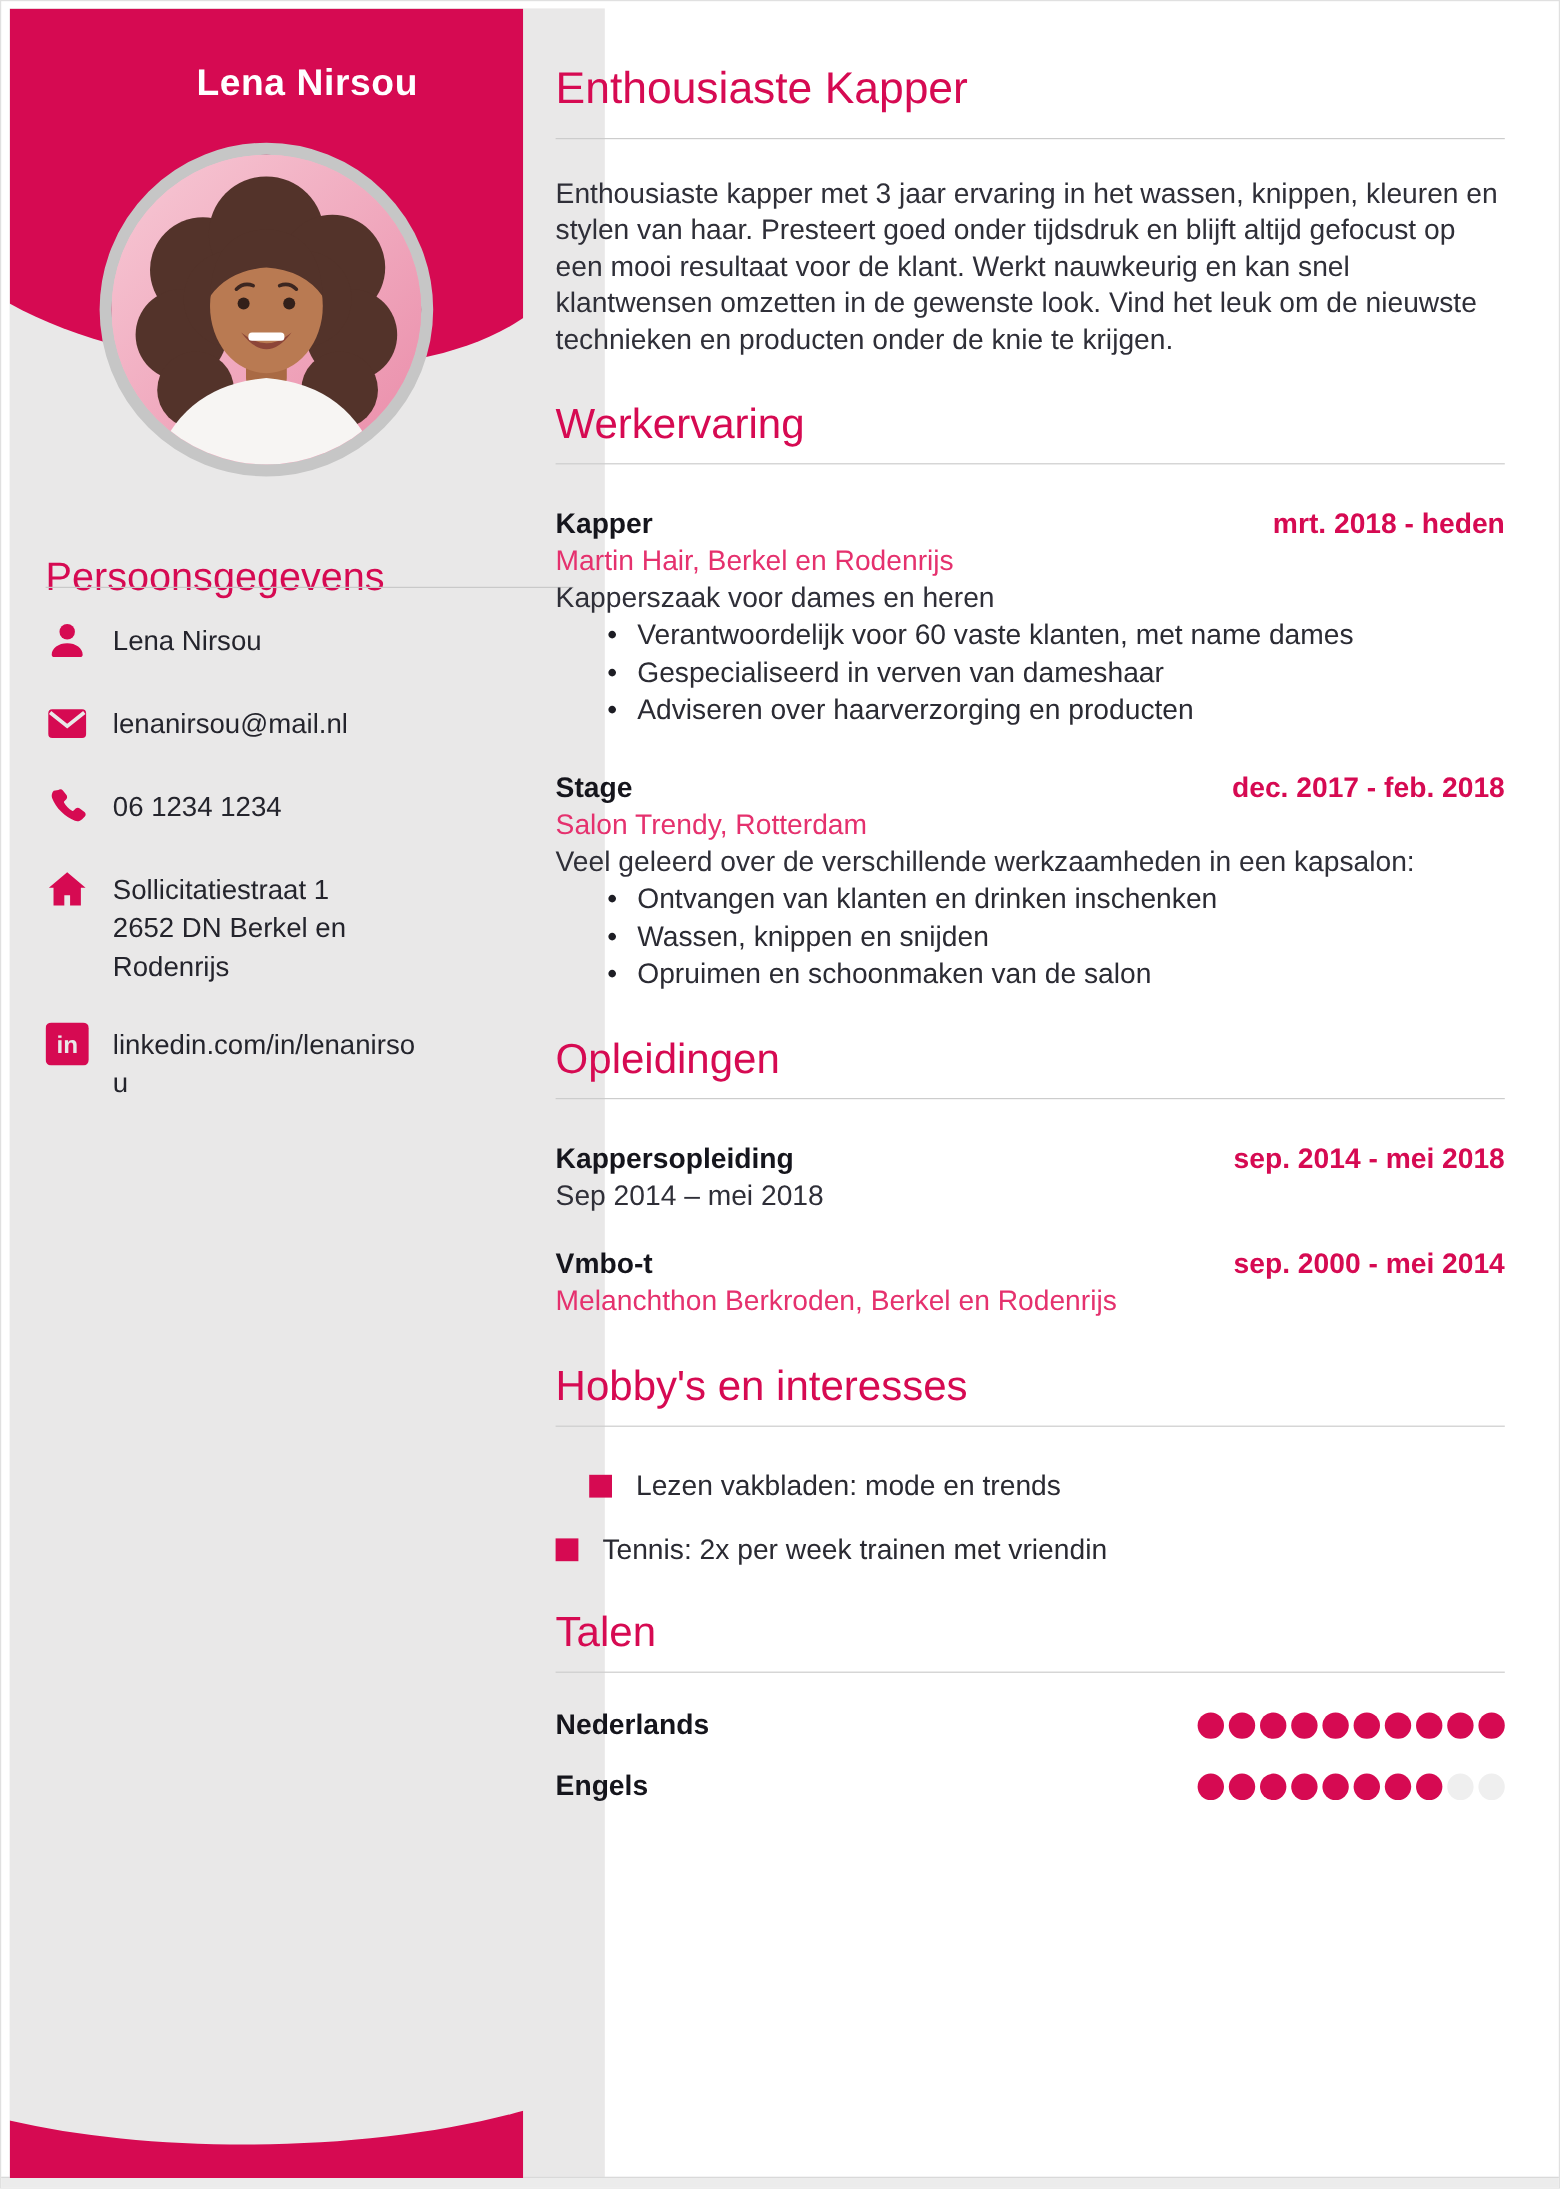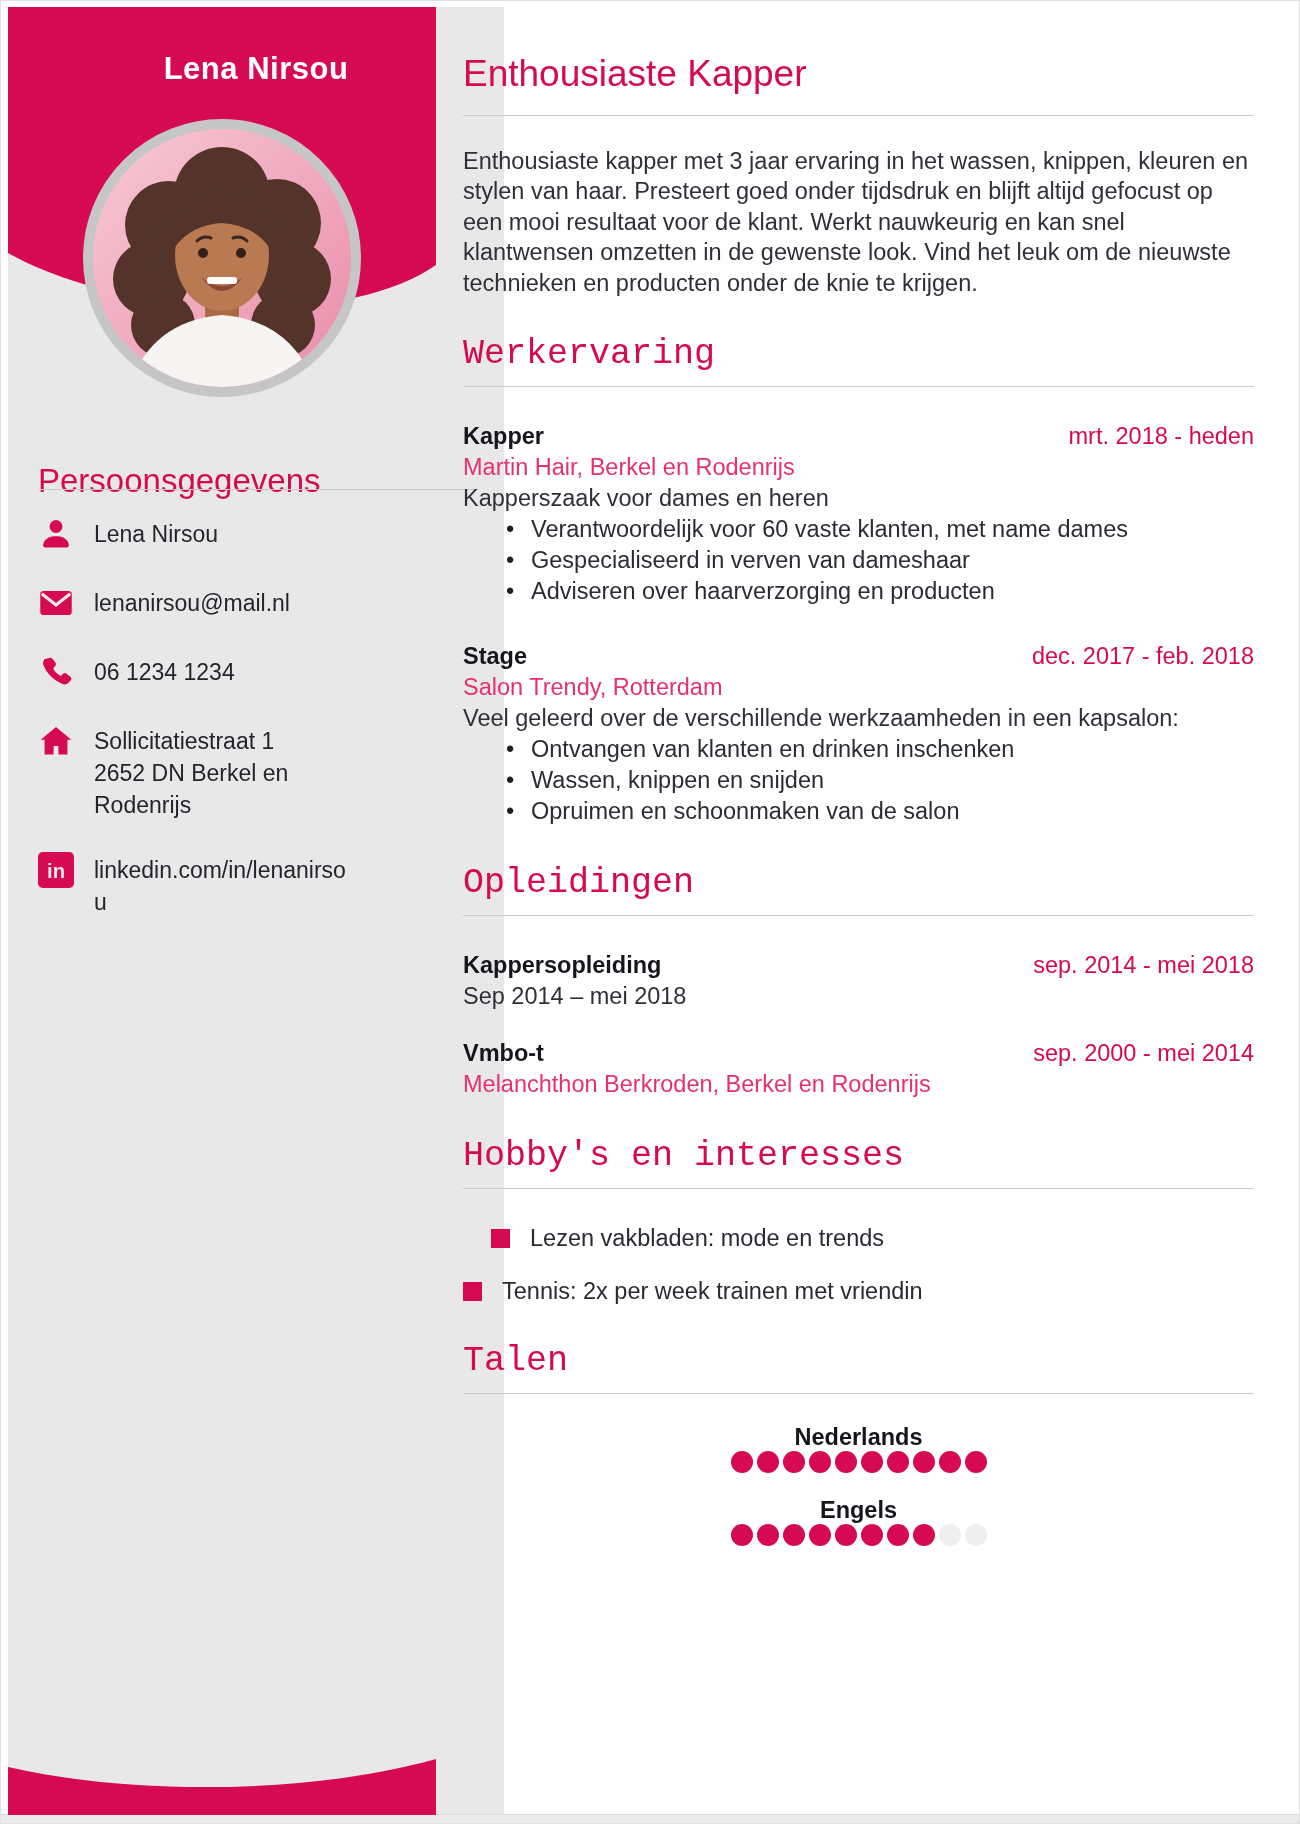--- a/index.html
+++ b/index.html
@@ -28,34 +28,34 @@
   .c-icon svg{width:36px;height:36px;display:block;}
   .c-text{font-size:23px;line-height:32px;color:#24242c;padding-top:3px;}
   .sb-footer{position:absolute;bottom:0;left:0;width:428px;height:62px;z-index:1;}
 
   
   .content{position:absolute;left:462px;right:45px;top:0;}
   .main-title{margin:52px 0 0;font-size:37px;font-weight:400;color:var(--accent);
     padding-bottom:20px;border-bottom:1px solid #cccccc;}
   .summary{margin:30px 0 0;font-size:23.5px;line-height:30.4px;color:#2f2f38;}
   .section-title{margin:36px 0 0;font-size:35px;font-weight:400;color:var(--accent);
-    padding-bottom:12px;border-bottom:1px solid #cccccc;font-family:Liberation Mono, monospace;}
+    padding-bottom:12px;border-bottom:1px solid #cccccc;}
   .entry{margin-top:34px;font-size:23.5px;line-height:31px;}
   .entry.tight{margin-top:26px;}
   .entry-head{display:flex;justify-content:space-between;align-items:baseline;gap:15px;}
   .role{font-weight:bold;color:#15151c;}
-  .date{font-weight:normal;color:var(--accent);text-align:center;}
+  .date{font-weight:bold;color:var(--accent);text-align:center;}
   .org{color:var(--org-pink);}
   .desc{color:#2f2f38;}
   .bullet-row{display:flex;padding-left:43px;}
   .bullet-dot{flex:0 0 25px;color:#1d1d24;}
   .hobby-row{display:flex;align-items:center;margin-top:26px;font-size:23.5px;color:#2a2a32;}
   .hobby-row.firstrow{margin-top:36px;padding-left:28px;}
   .hobby-square{flex:0 0 19px;width:19px;height:19px;background:var(--accent);margin-right:20px;}
-  .lang-row{display:flex;justify-content:space-between;align-items:center;margin-top:30px;flex-direction:column;}
+  .lang-row{display:flex;justify-content:space-between;align-items:center;margin-top:30px;}
   .lang-row + .lang-row{margin-top:24px;}
   .lang-name{font-weight:bold;font-size:23.5px;color:#15151c;}
   .dots{display:flex;gap:4px;}
   .dot{width:22px;height:22px;border-radius:50%;}
   .dot.on{background:var(--accent);}
   .dot.off{background:var(--dot-off);}
 </style>
 </head>
 <body>
 

